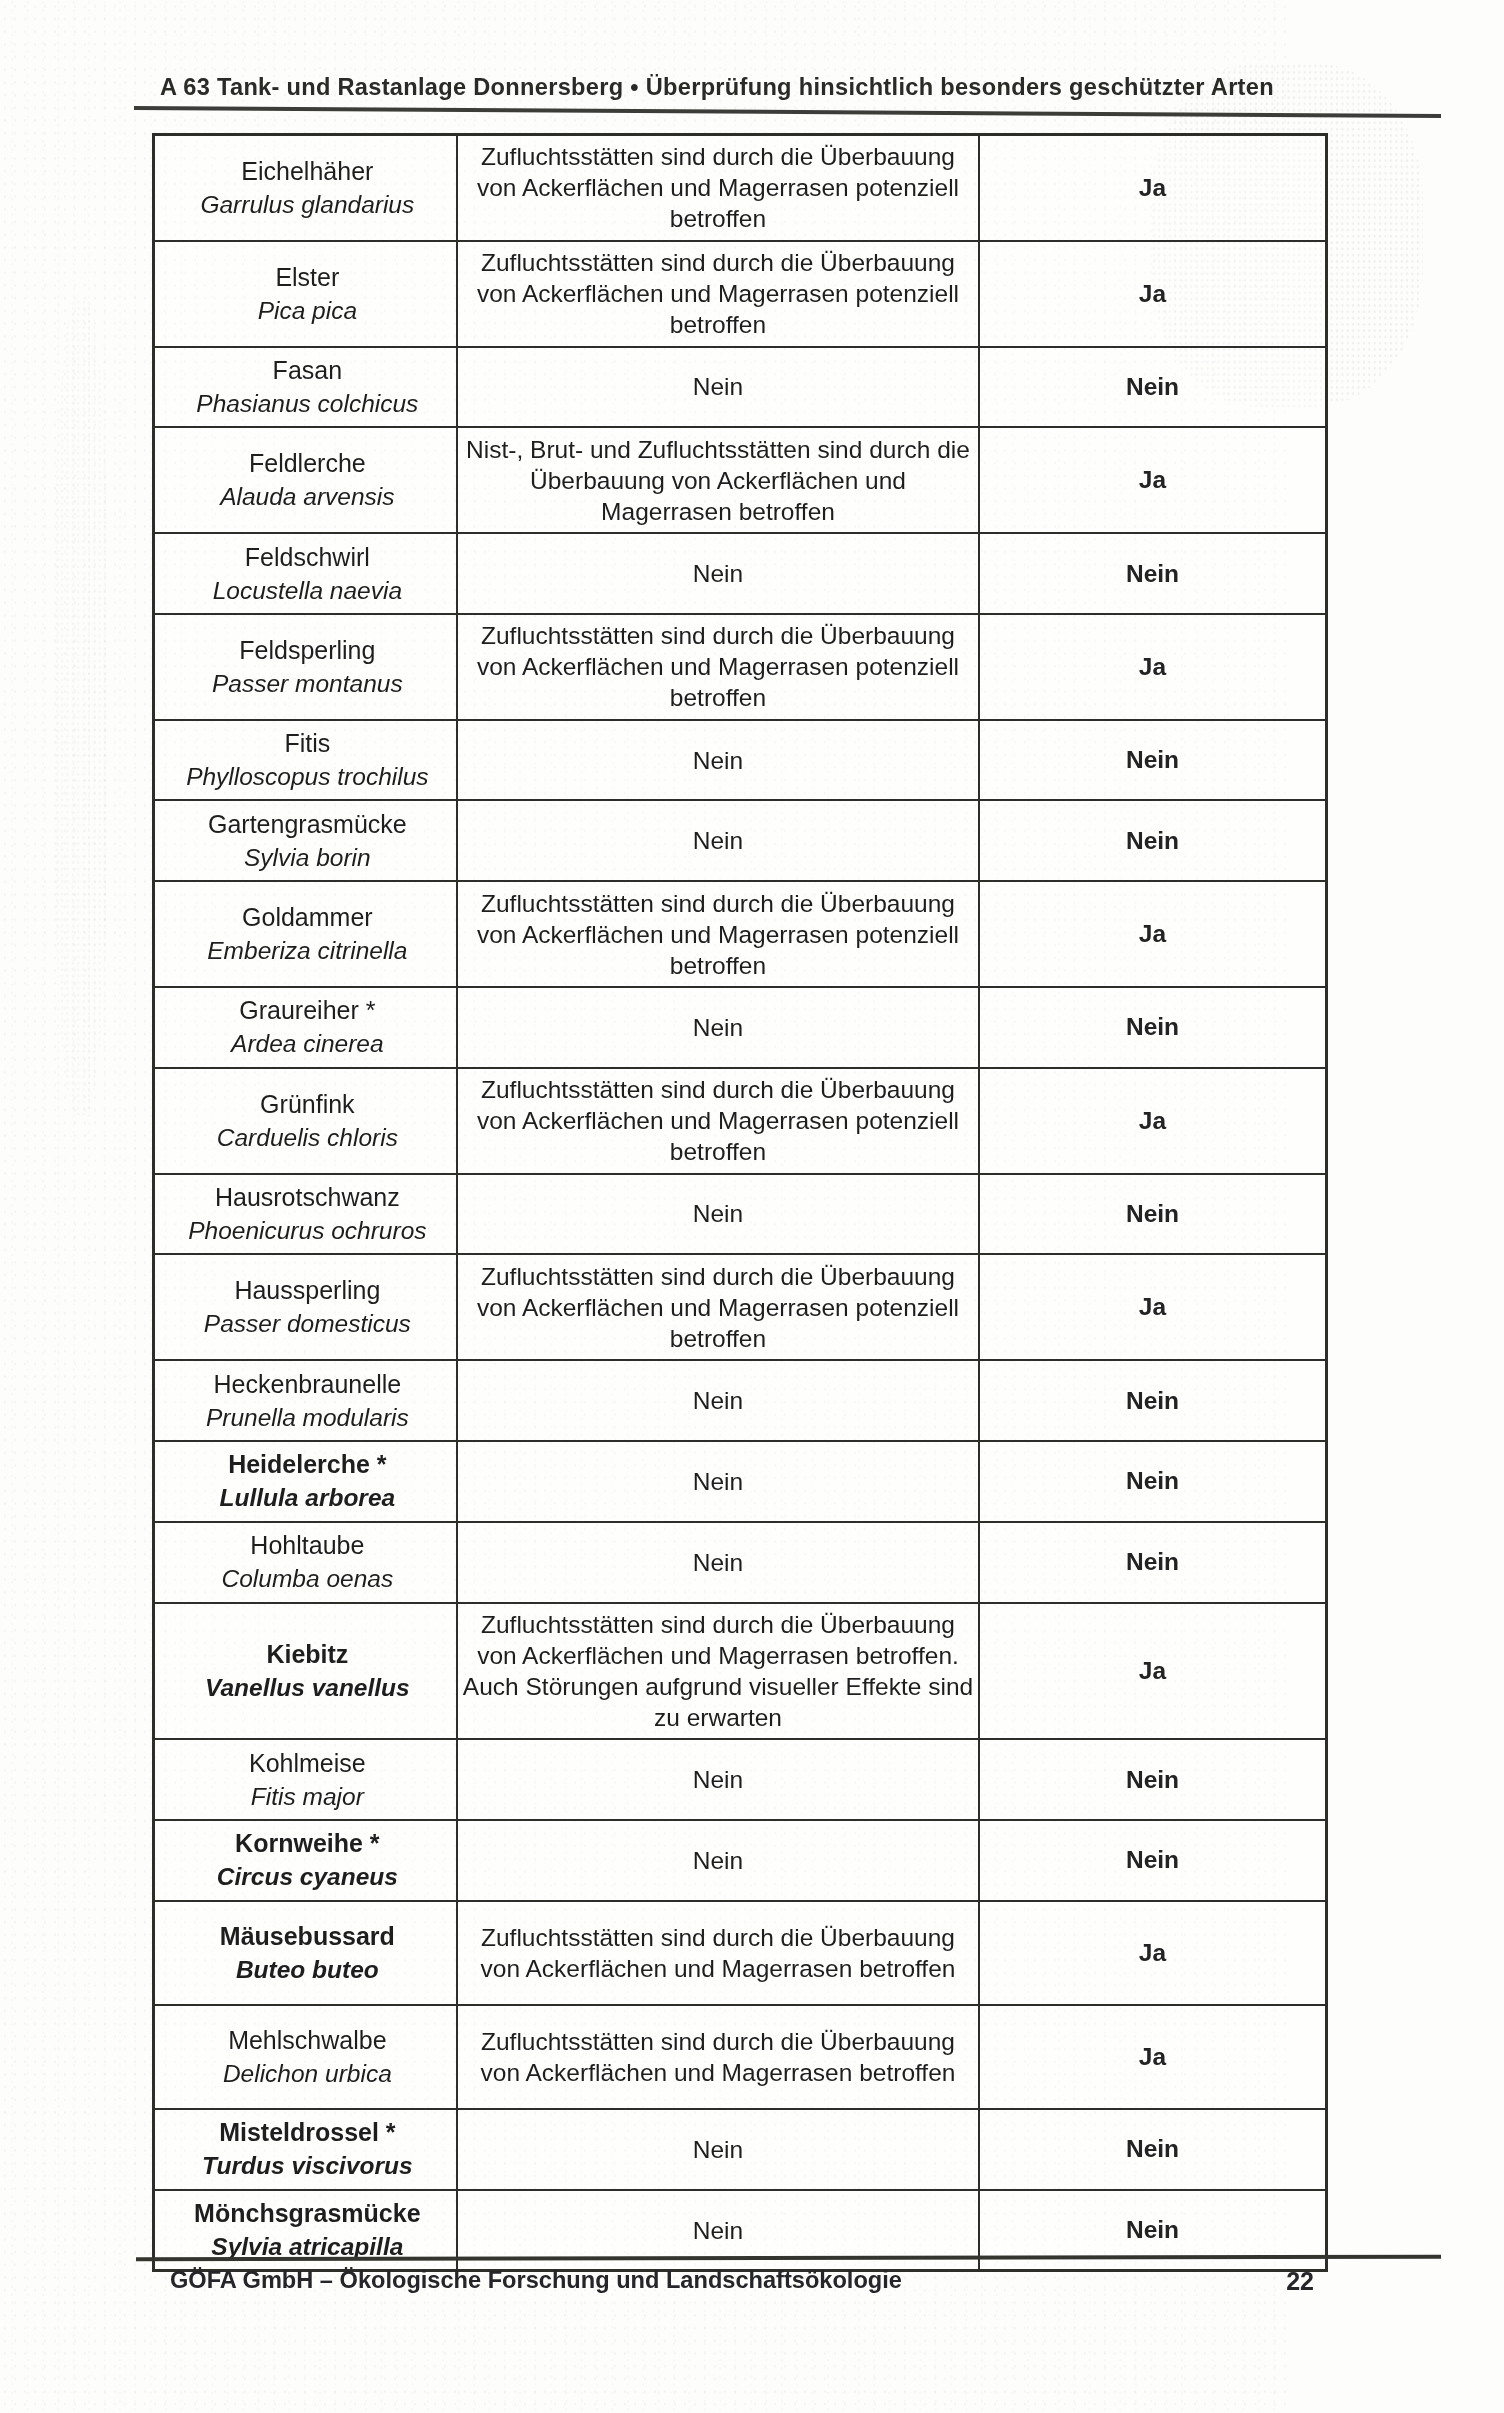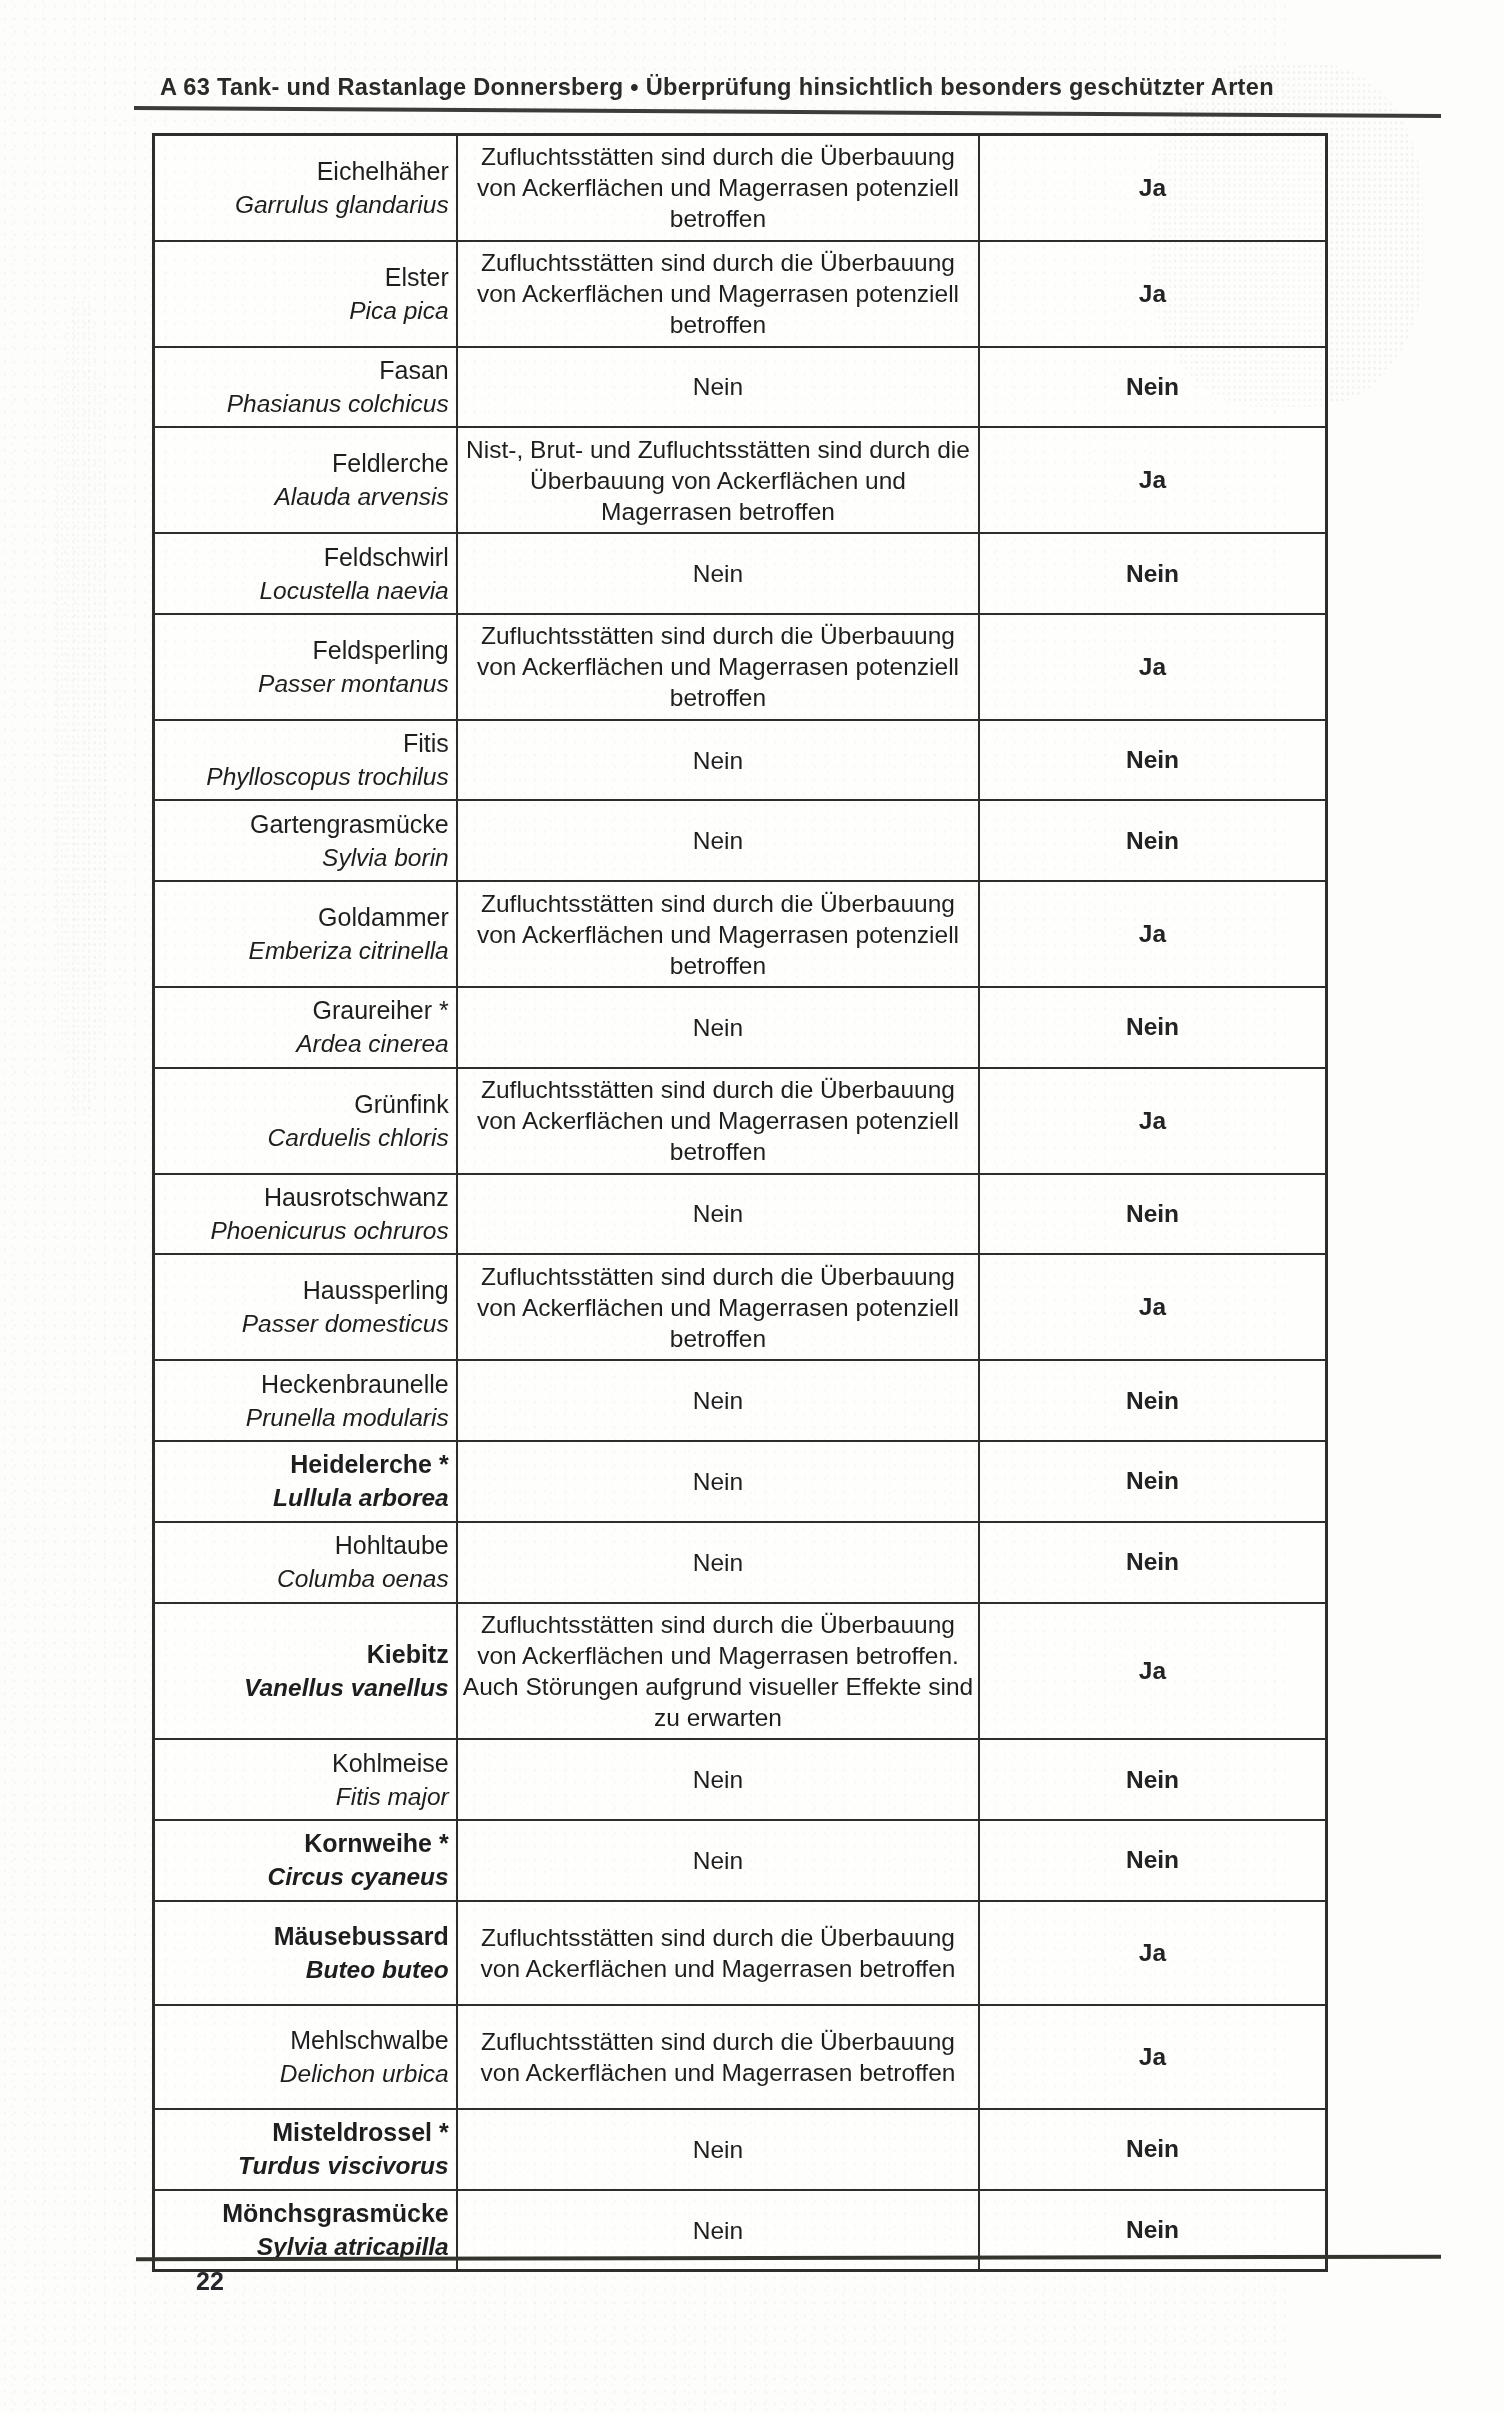--- a/index.html
+++ b/index.html
@@ -49,21 +49,21 @@
     border-bottom:2.7px solid #2d2d2a;
   }
   .row:last-child{border-bottom:none;}
   .cell{
     box-sizing:border-box;
     display:flex;flex-direction:column;justify-content:center;
   }
   .c-species{
     border-right:2.7px solid #2d2d2a;
     padding:5.4px 7.3px 5.4px 11px;
-    align-items:flex-end;
+    align-items:center;
     font-size:25px;line-height:34px;
   }
   .c-species .la{font-style:italic;font-size:24.5px;}
   .row.bold .c-species .de{font-weight:bold;}
   .row.bold .c-species .la{font-weight:bold;}
   .c-impact{
     border-right:2.7px solid #2d2d2a;
     padding:5.4px 3.6px;
     text-align:center;
     font-size:24.5px;line-height:31px;
@@ -283,17 +283,18 @@
       <span class="de">Mönchsgrasmücke</span>
       <span class="la">Sylvia atricapilla</span>
     </div>
     <div class="cell c-impact">Nein</div>
     <div class="cell c-answer">Nein</div>
   </div>
     </div>
 
   <div class="ftr-line"></div>
   <div class="ftr">
+    <span class="company">GÖFA GmbH – Ökologische Forschung und Landschaftsökologie</span>
     <span class="pageno">22</span>
   </div>
 
 </div>
 
 
 </body></html>

